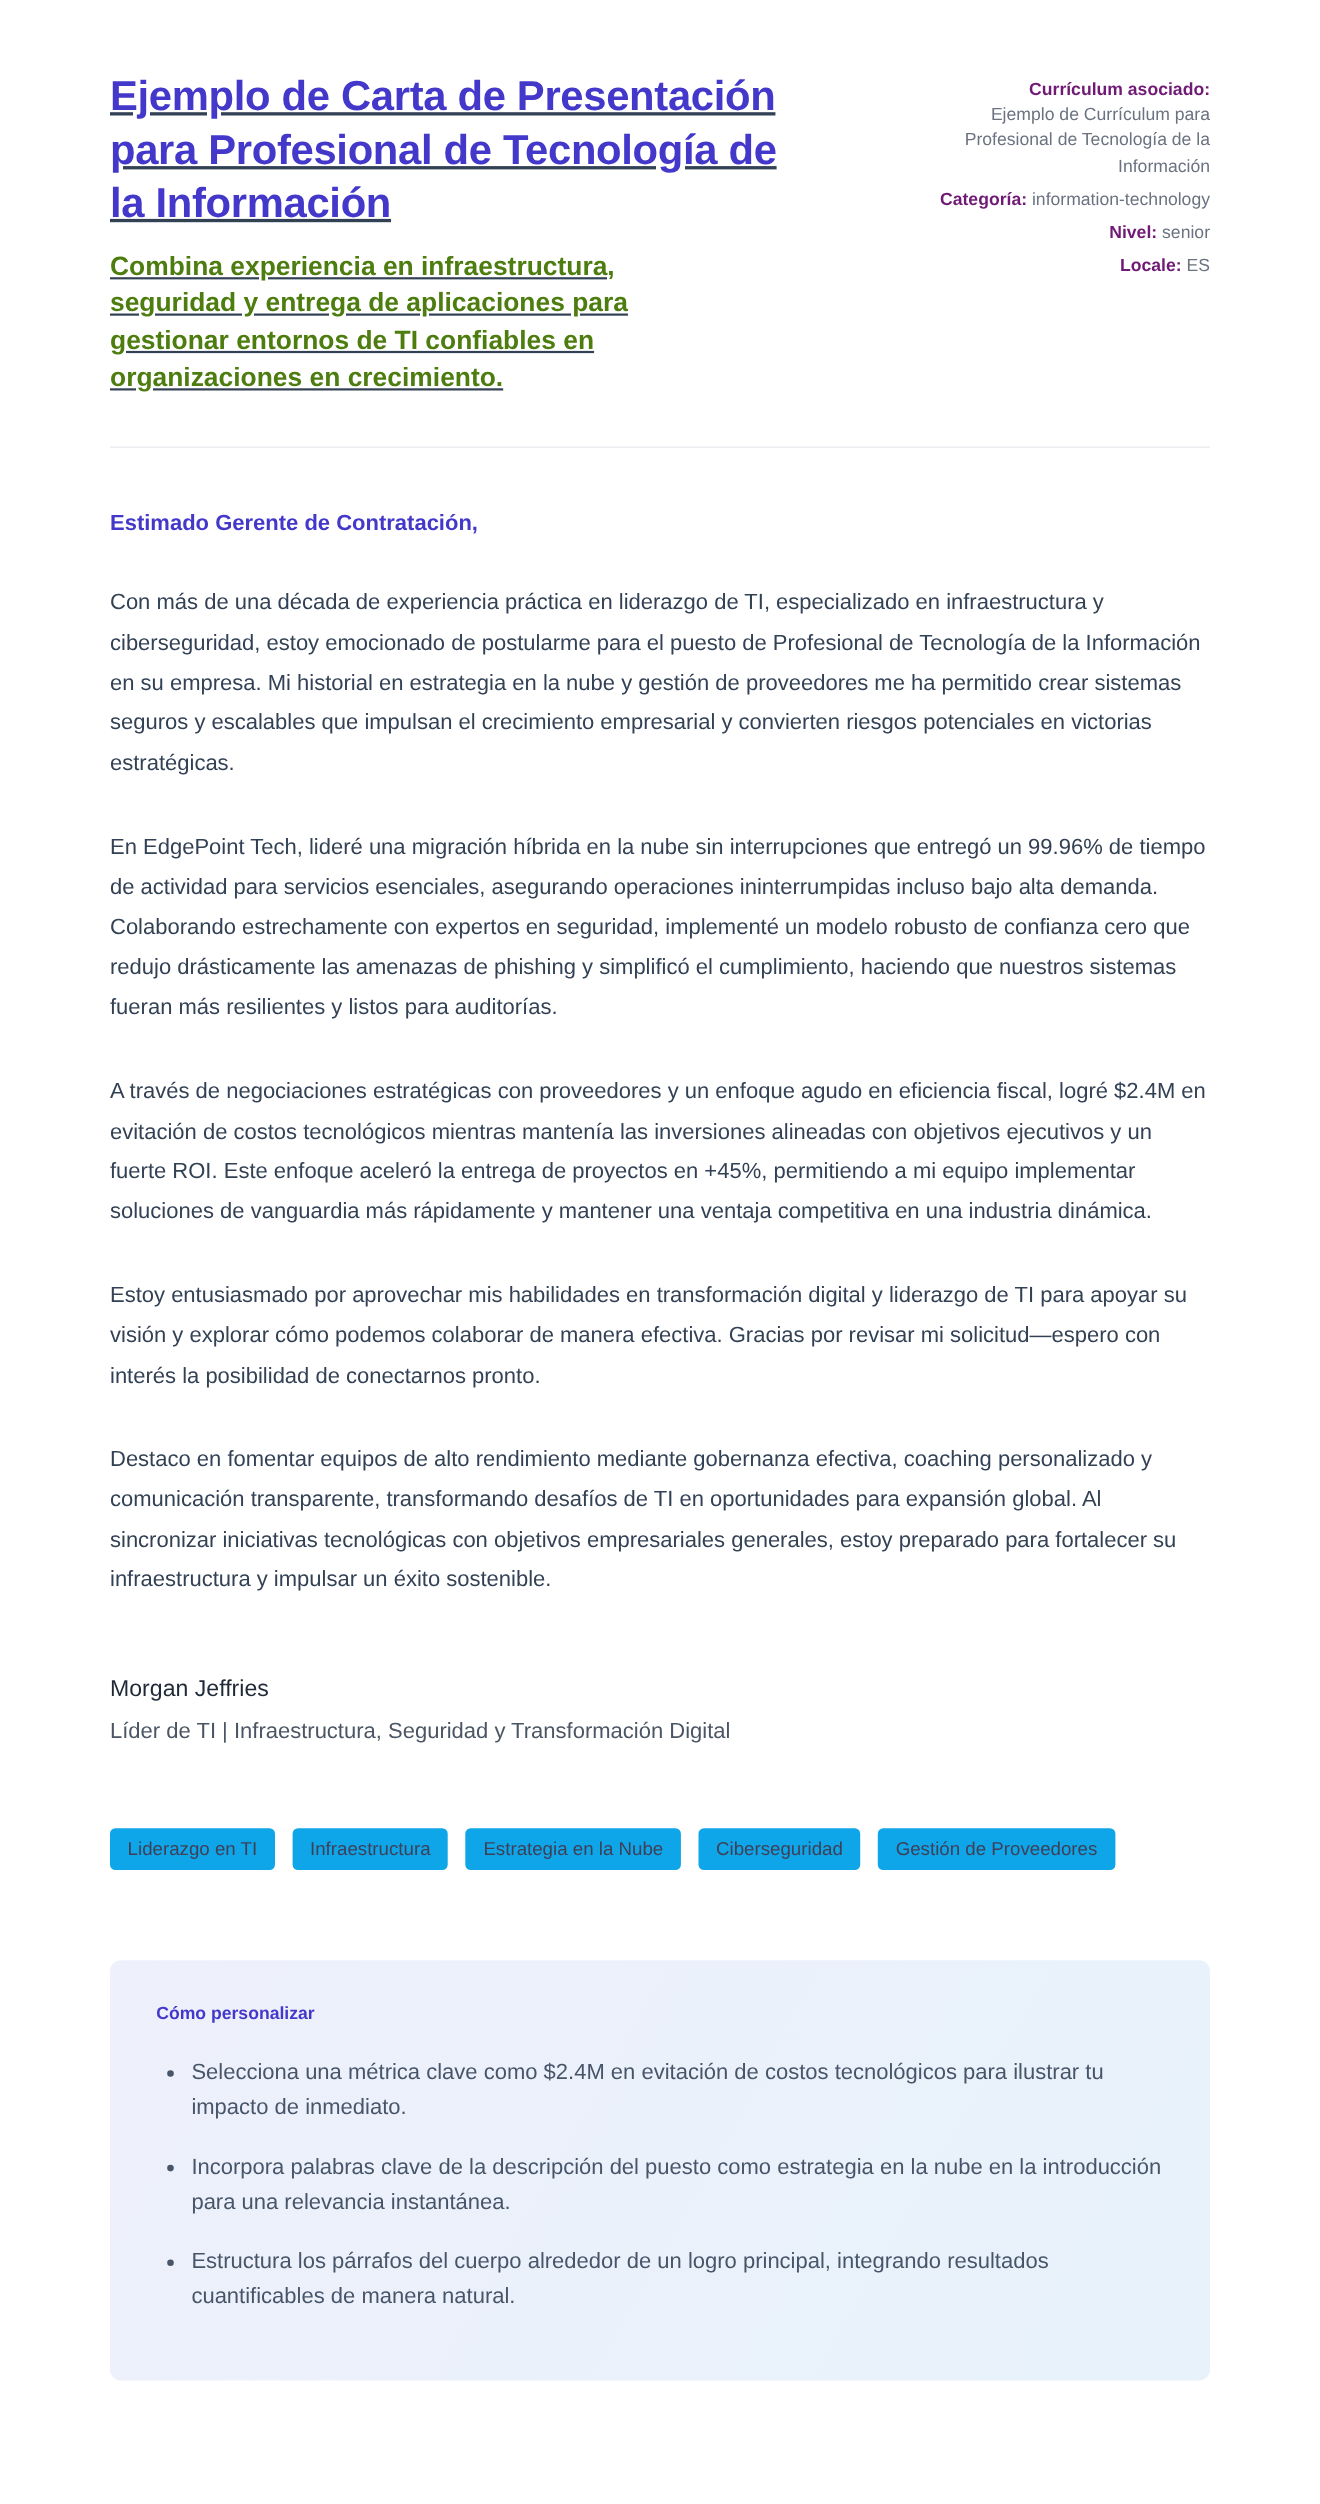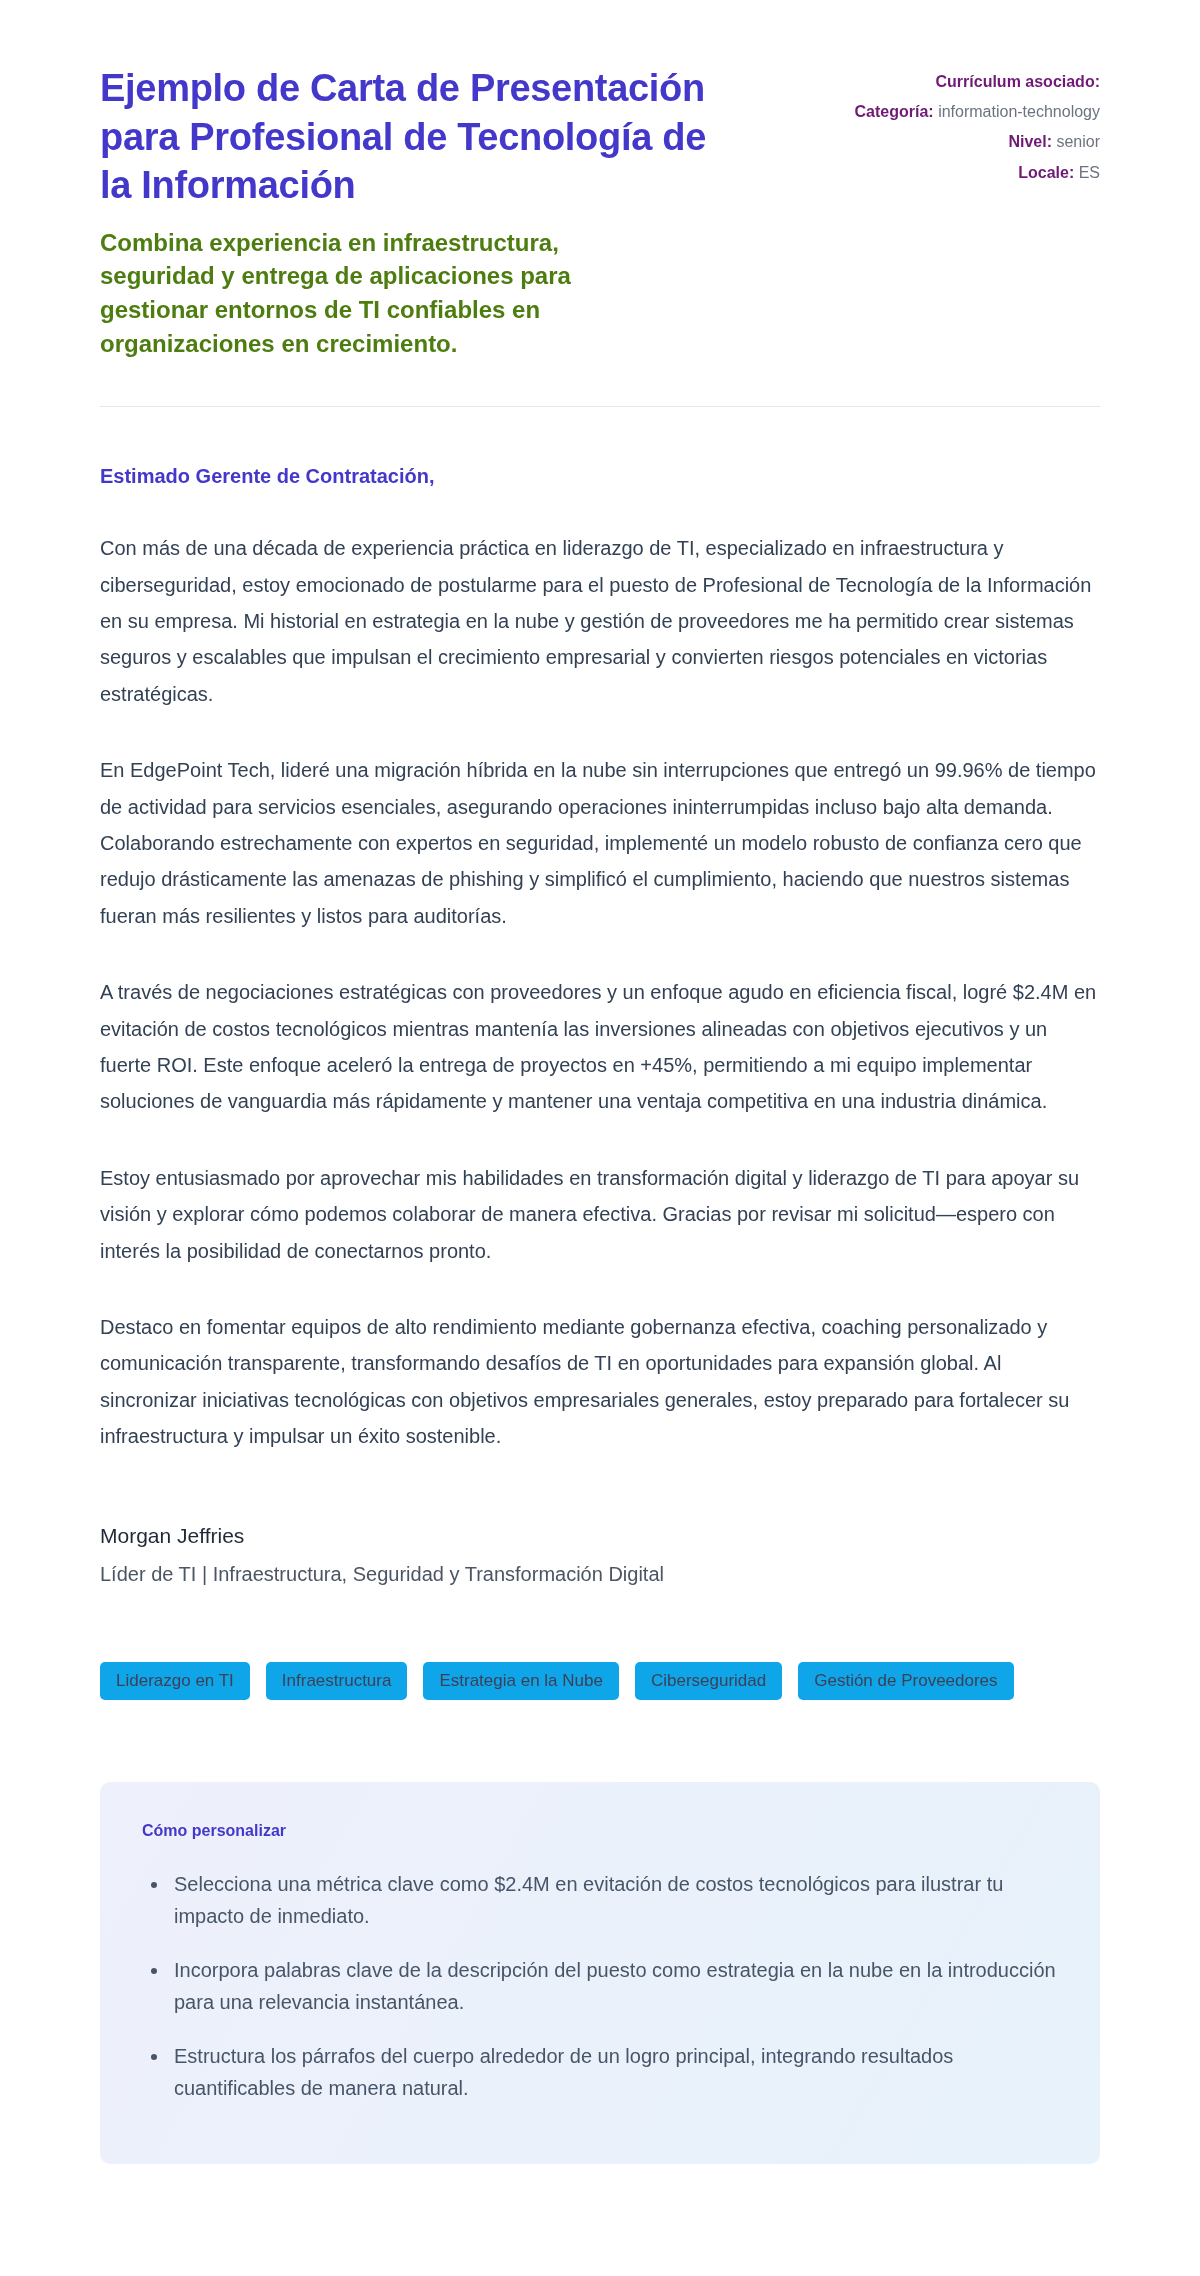--- a/index.html
+++ b/index.html
@@ -7,21 +7,21 @@
   body {
     font-family: "Liberation Sans", sans-serif;
     color: #334155;
     width: 1200px;
     margin: 0 auto;
   }
   .page { width: 1000px; margin: 0 auto; padding: 64px 0 36px; }
 
   
   .header { display: flex; justify-content: space-between; align-items: flex-start; gap: 40px; }
-  .header-left { max-width: 660px; }
+  .header-left { max-width: 660px; text-decoration: underline; }
   .title {
     color: #4338ca;
     font-size: 38px;
     line-height: 1.28;
     font-weight: bold;
     max-width: 640px;
     letter-spacing: -0.3px;
   }
   .subtitle {
     margin-top: 16px;
@@ -74,20 +74,21 @@
 <div class="page">
 
   <header class="header">
     <div class="header-left">
       <h1 class="title">Ejemplo de Carta de Presentación para Profesional de Tecnología de la Información</h1>
       <p class="subtitle">Combina experiencia en infraestructura, seguridad y entrega de aplicaciones para gestionar entornos de TI confiables en organizaciones en crecimiento.</p>
     </div>
     <aside class="meta">
       <div class="meta-item">
         <div class="meta-label">Currículum asociado:</div>
+        <div class="meta-value">Ejemplo de Currículum para Profesional de Tecnología de la Información</div>
       </div>
       <div class="meta-item">
         <span class="meta-label">Categoría:</span>
         <span class="meta-value">information-technology</span>
       </div>
       <div class="meta-item">
         <span class="meta-label">Nivel:</span>
         <span class="meta-value">senior</span>
       </div>
       <div class="meta-item">

